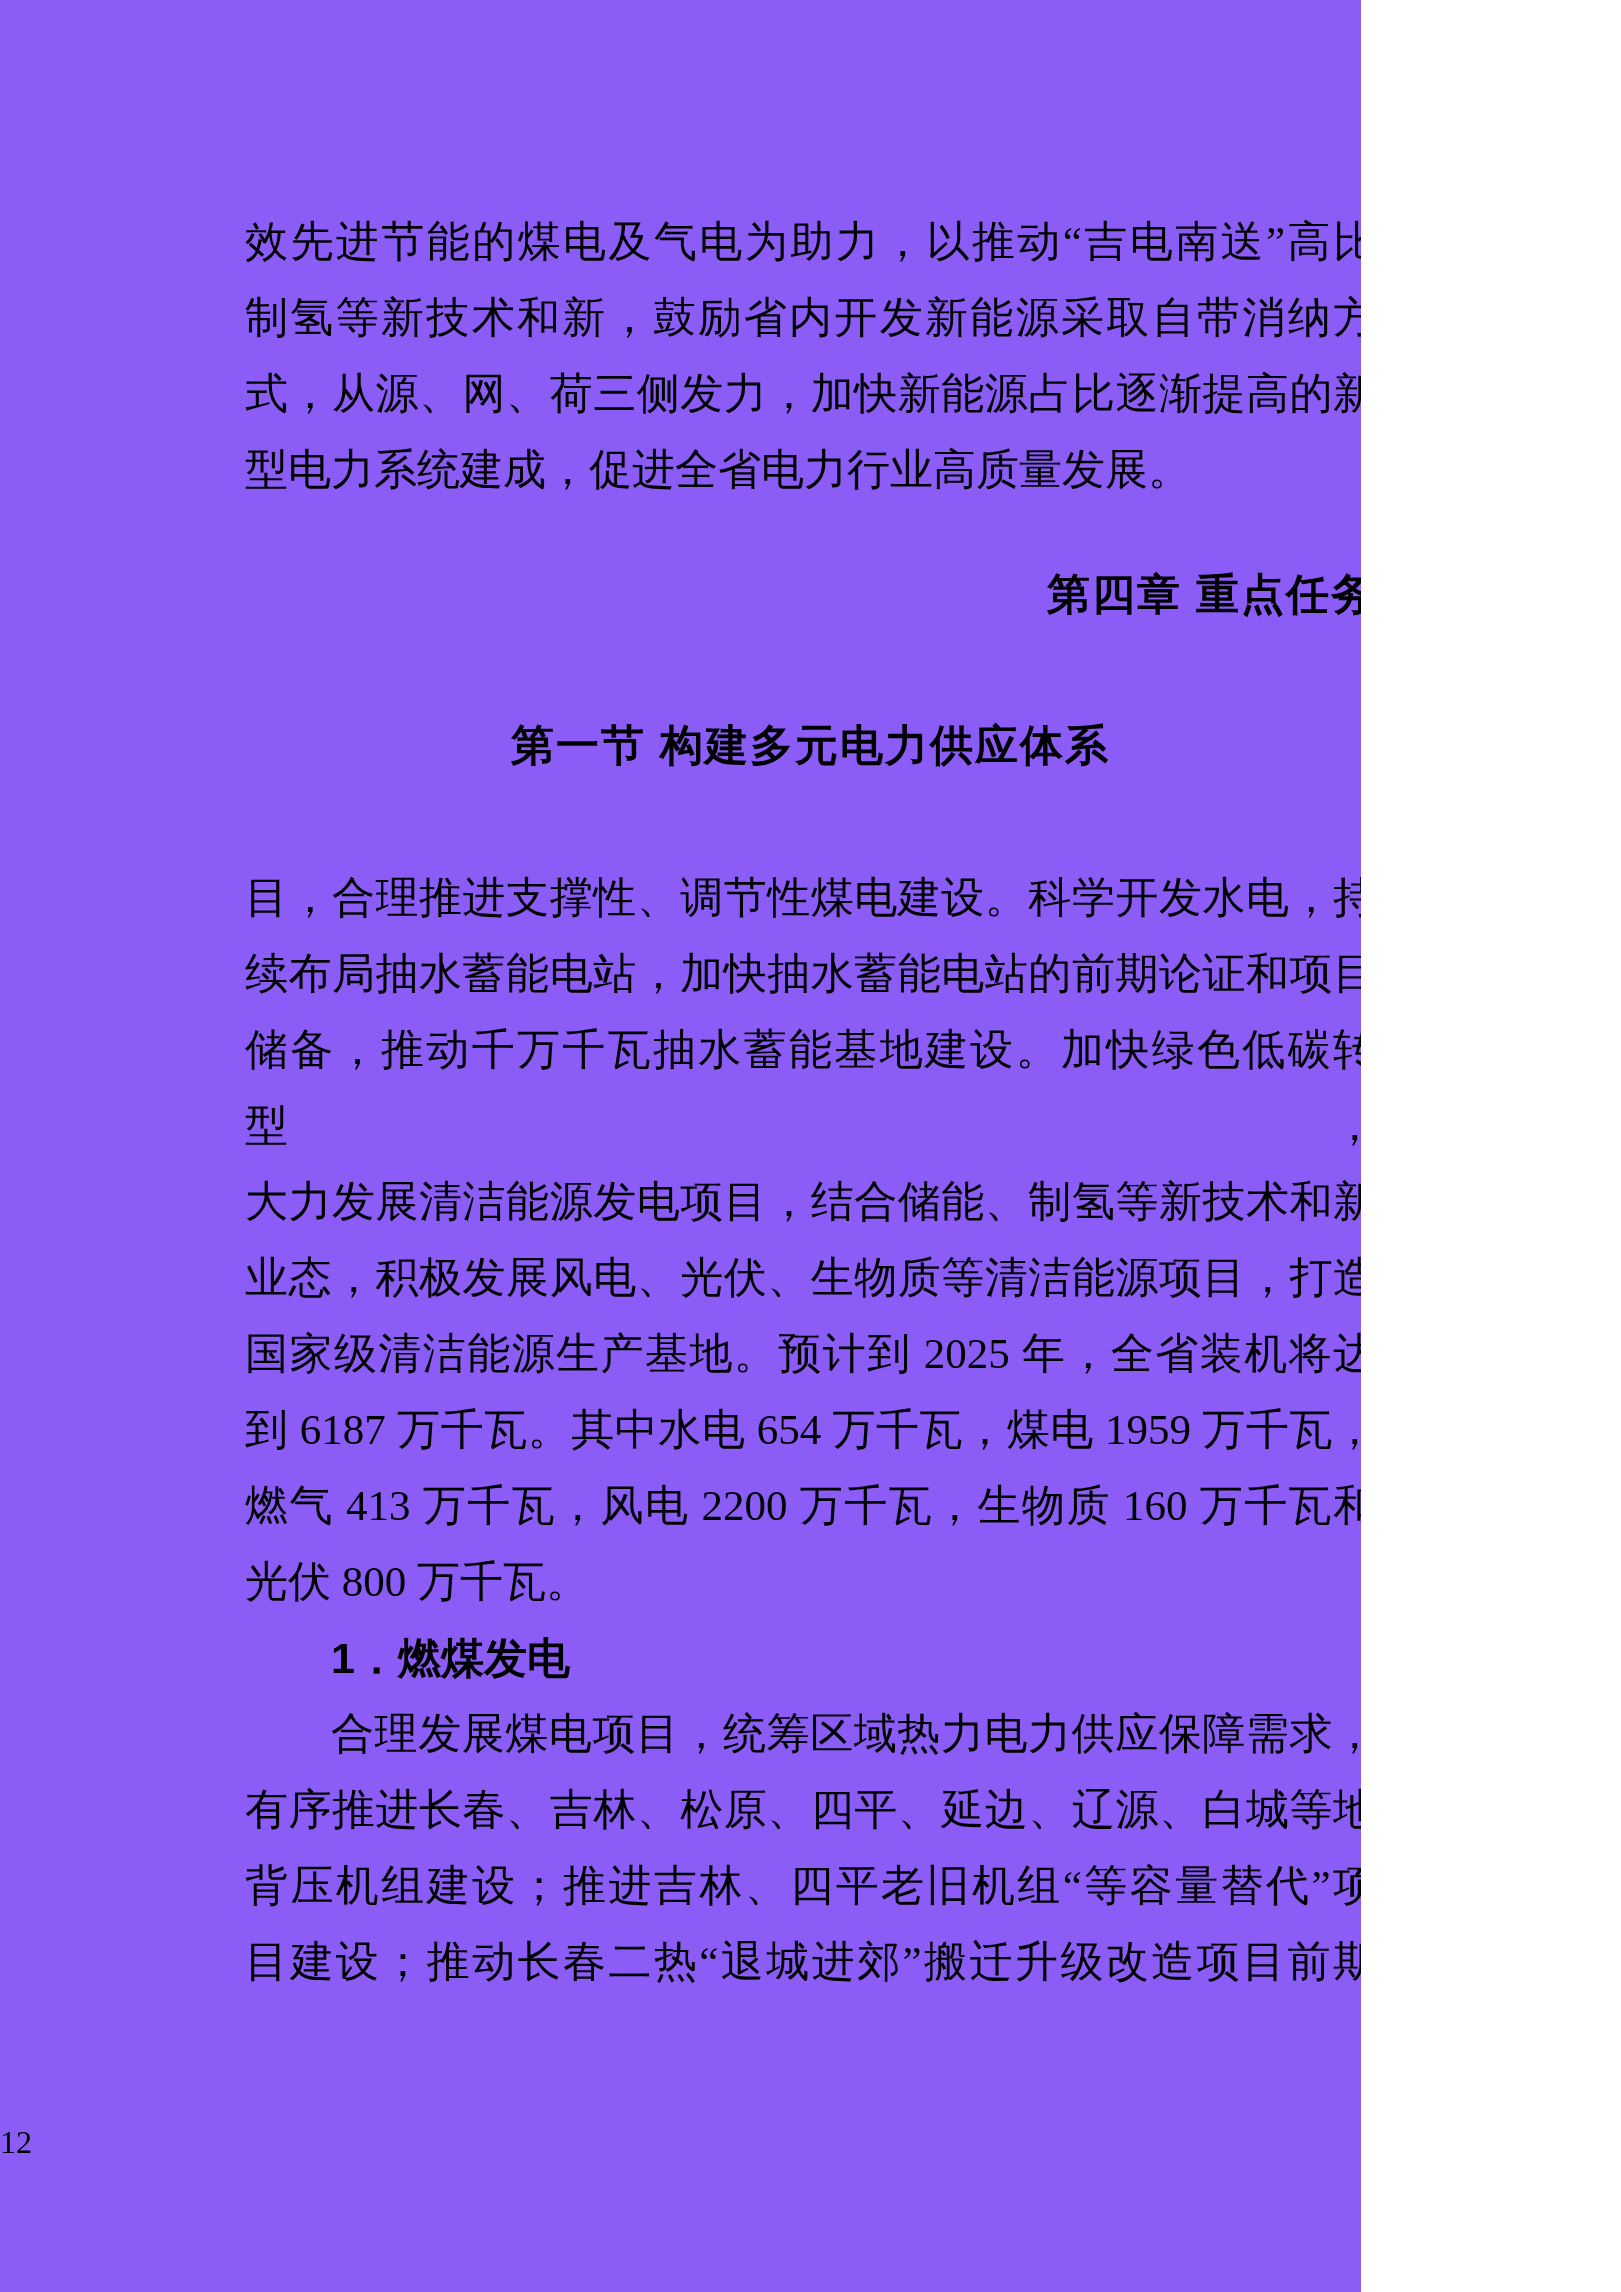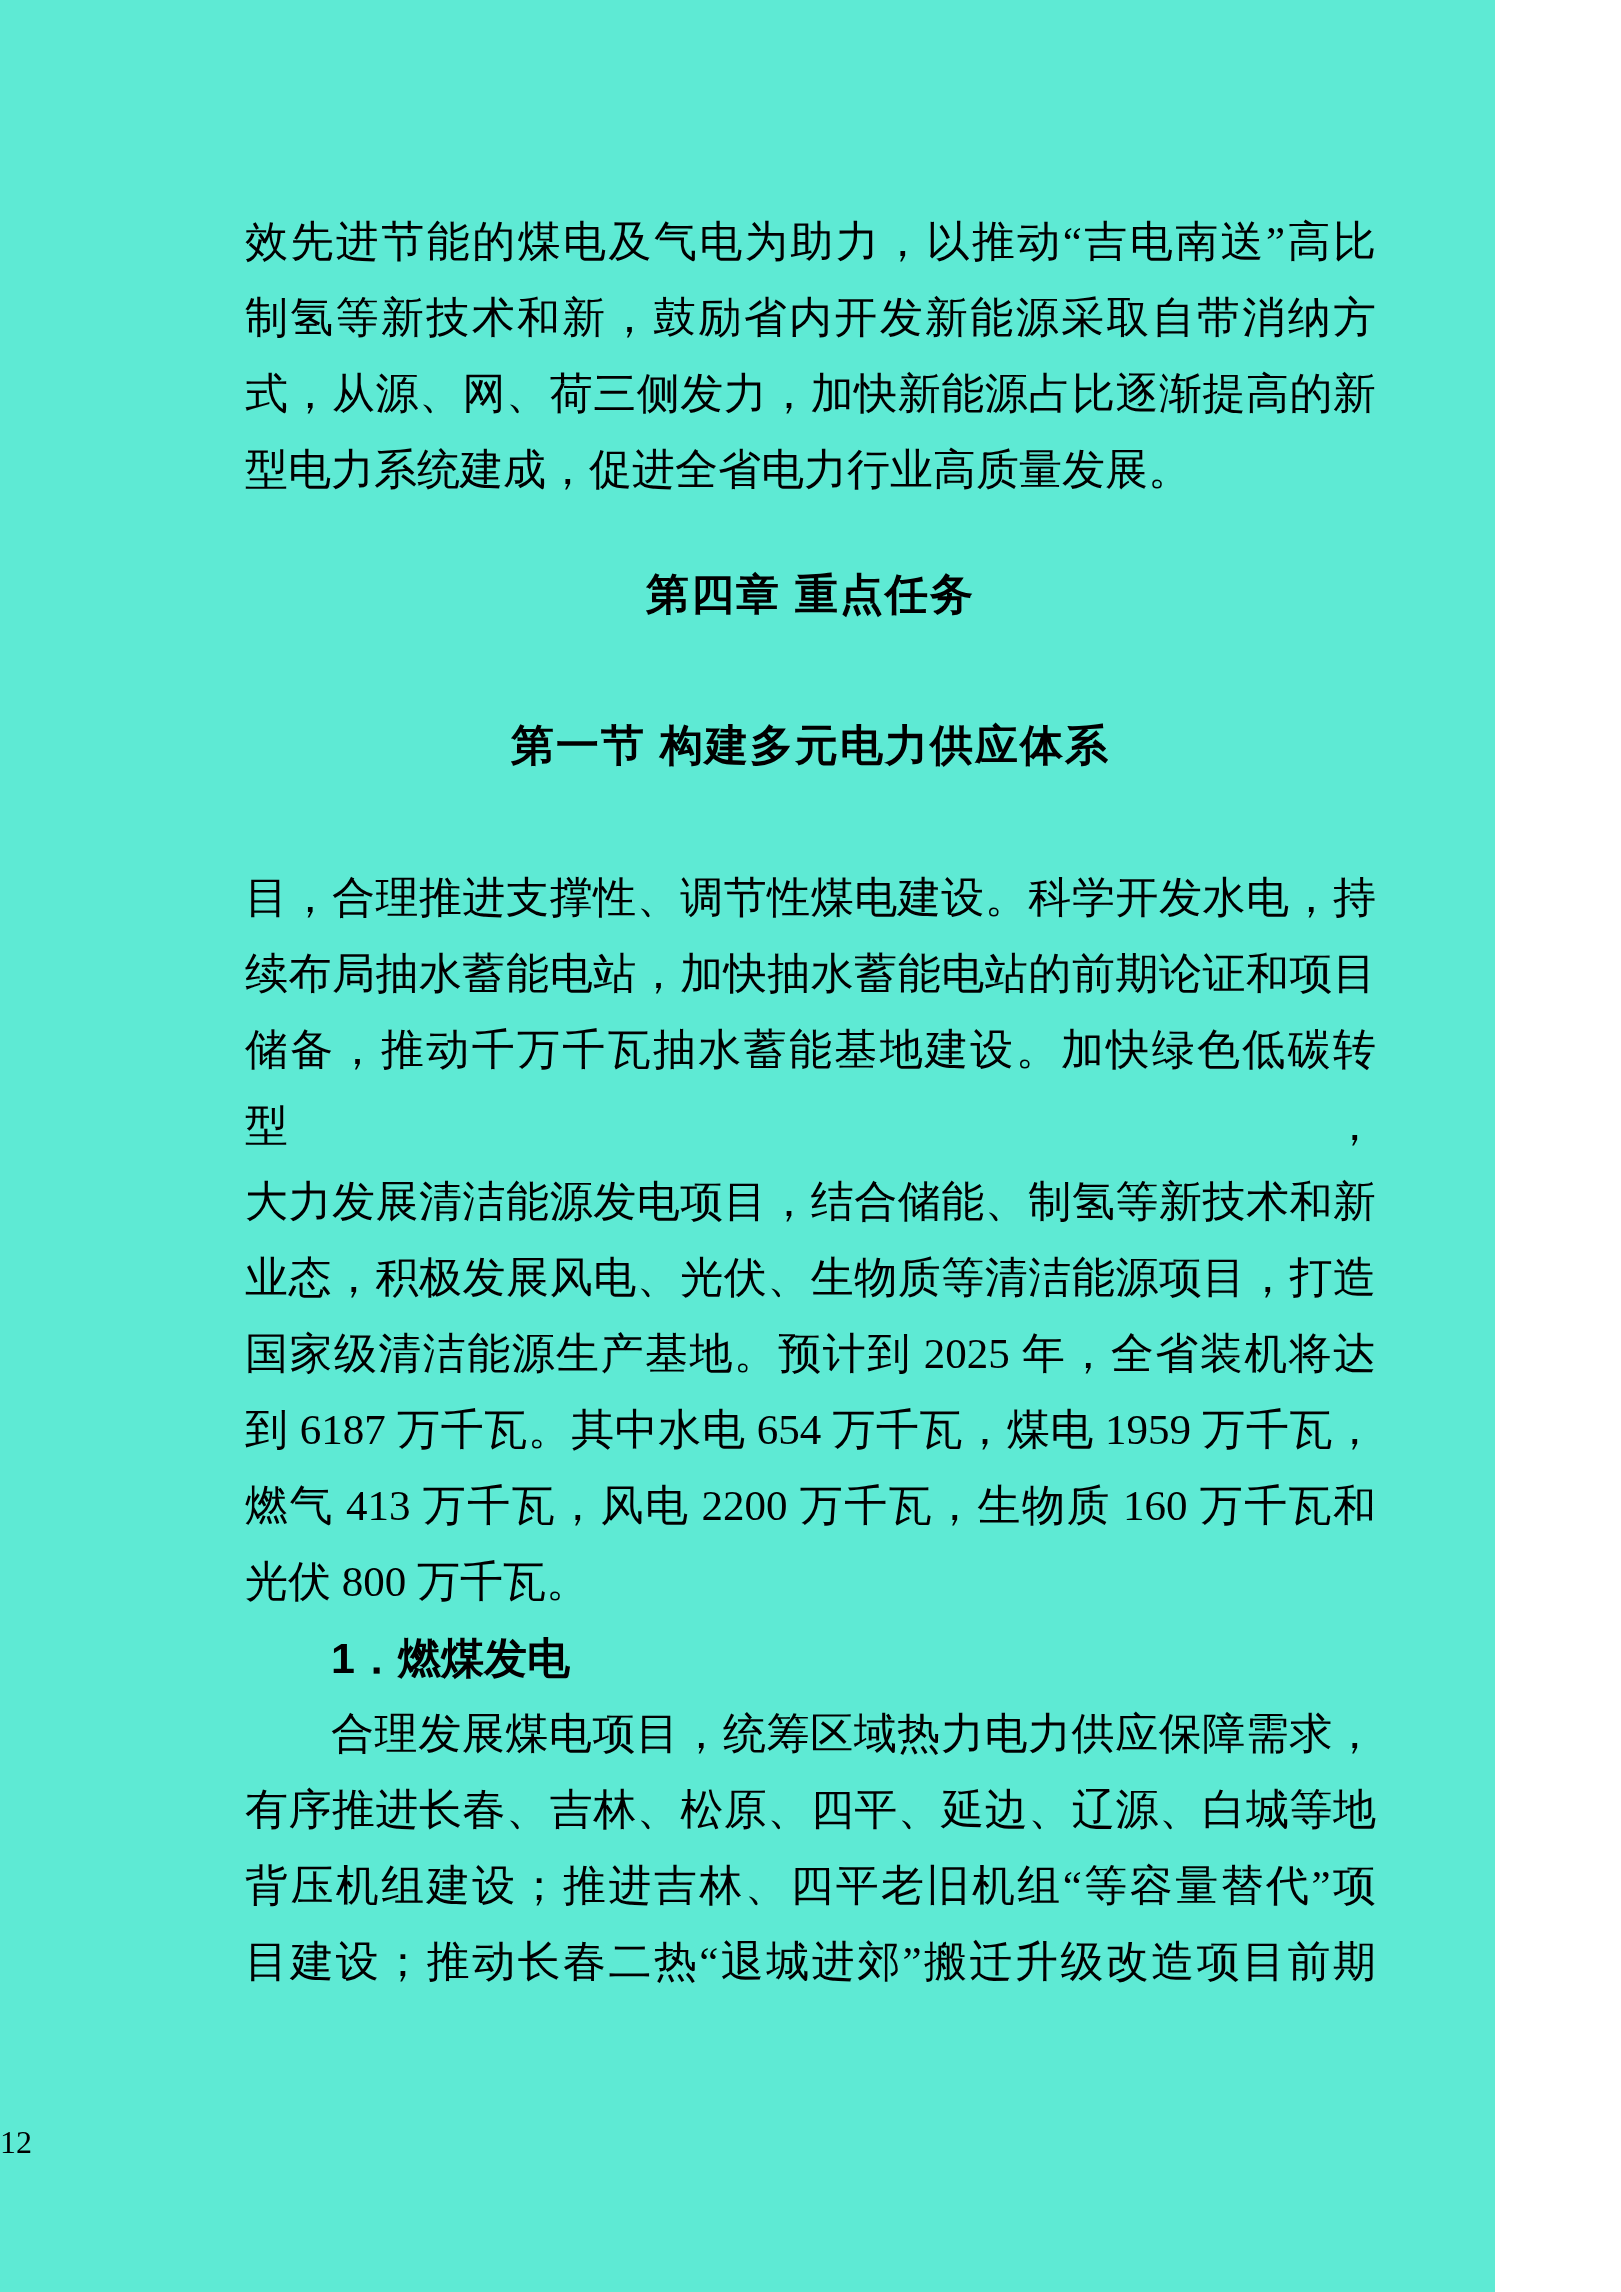--- a/index.html
+++ b/index.html
@@ -2,23 +2,23 @@
 <html lang="zh"><head>
 <meta charset="utf-8">
 <style>
   html, body {
     margin: 0;
     padding: 0;
     background: #ffffff;
   }
   .page {
     position: relative;
-    width: 1495px;
+    width: 1361px;
     height: 2293px;
-    background: #5eead4;
+    background: #8b5cf6;
     color: #000000;
     font-family: "Liberation Serif", "DejaVu Serif", serif;
     overflow: hidden;
   }
   .text-column {
     position: absolute;
     left: 245px;
     top: 204px;
     width: 1131px;
     font-size: 43px;
@@ -44,20 +44,21 @@
     margin: 0;
     text-align: center;
     font-weight: bold;
     font-size: 43px;
     line-height: 76px;
     font-family: "Liberation Sans", "DejaVu Sans", sans-serif;
     letter-spacing: 2px;
   }
   .chapter-heading {
     margin-top: 48px;
+    text-align: right;
   }
   .section-heading {
     margin-top: 75px;
     margin-bottom: 77px;
   }
   .item-heading {
     text-indent: 86px;
     font-weight: bold;
     font-size: 43px;
     line-height: 76px;

